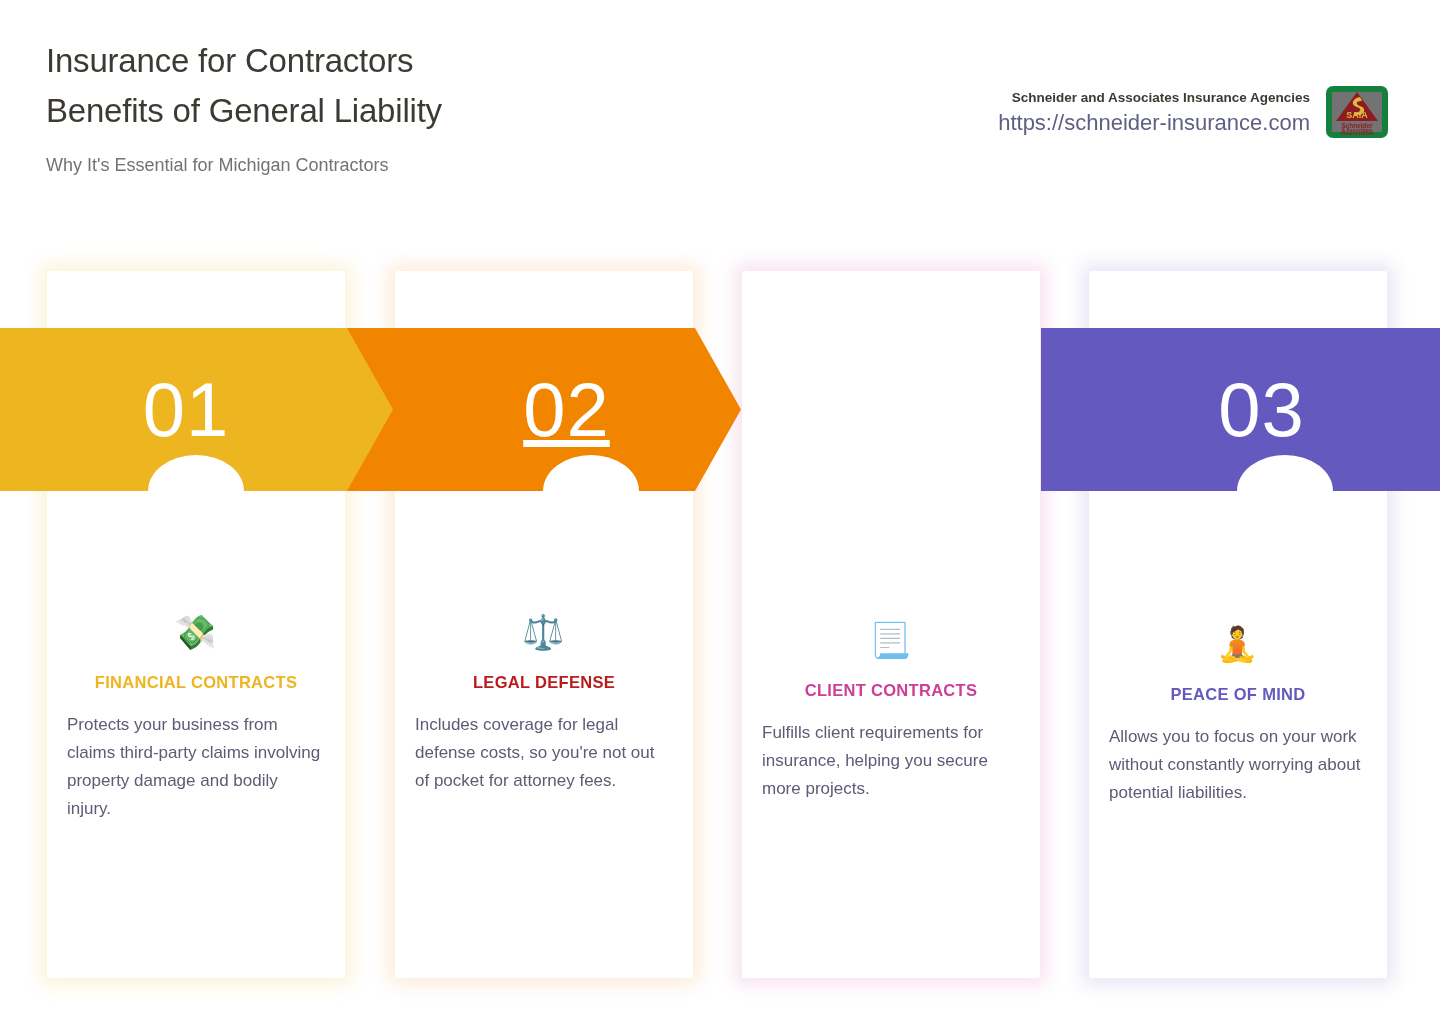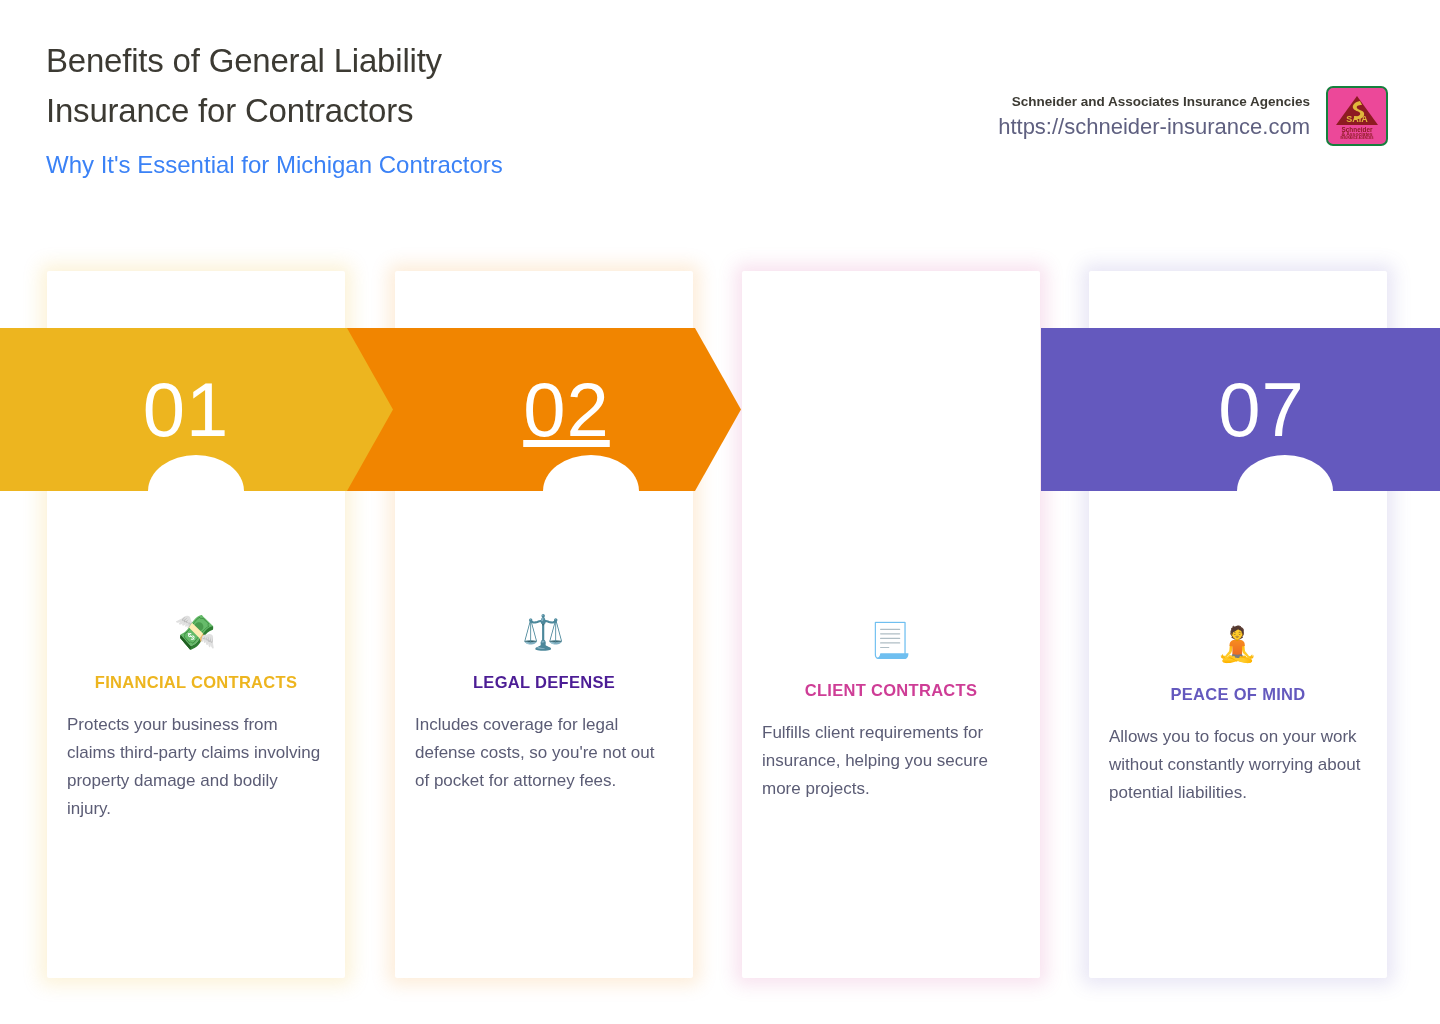--- a/index.html
+++ b/index.html
@@ -18,23 +18,23 @@
   .title-line {
     font-size:33px;
     font-weight:400;
     color:#3c3a33;
     letter-spacing:-0.2px;
     line-height:50px;
     white-space:nowrap;
   }
   .subtitle {
     margin-top:16px;
-    font-size:24px;
-    font-weight:400;
-    color:#3b82f6;
+    font-size:18px;
+    font-weight:400;
+    color:#737373;
     line-height:26px;
     white-space:nowrap;
   }
 
   .brand {
     position:absolute;
     right:52px; top:86px;
     display:flex;
     align-items:center;
     gap:16px;
@@ -49,24 +49,24 @@
   }
   .brand-url {
     font-size:22px;
     font-weight:400;
     color:#5f6080;
     line-height:26px;
     white-space:nowrap;
     margin-top:2px;
   }
   .brand-logo {
-    width:62px; height:60px;
-    border:2px solid #15803d;
+    width:62px; height:52px;
+    border:6px solid #15803d;
     border-radius:7px;
-    background:#ec4899;
+    background:#737373;
     display:flex; align-items:center; justify-content:center;
     flex:none;
   }
 
   
   .cards { position:absolute; left:0; top:0; width:1440px; height:1024px; }
 
   .card {
     position:absolute;
     top:271px;
@@ -166,22 +166,22 @@
 
   
   .logo-tri { width:48px; height:48px; position:relative; }
 </style>
 </head>
 <body>
 
 <div class="header">
 
   <div class="title-block">
+    <div class="title-line">Insurance for Contractors</div>
     <div class="title-line">Benefits of General Liability</div>
-    <div class="title-line">Insurance for Contractors</div>
     <div class="subtitle">Why It's Essential for Michigan Contractors</div>
   </div>
 
   <div class="brand">
     <div class="brand-text">
       <div class="brand-name">Schneider and Associates Insurance Agencies</div>
       <div class="brand-url">https://schneider-insurance.com</div>
     </div>
     <div class="brand-logo">
       <svg class="logo-tri" viewBox="0 0 48 48">
@@ -202,21 +202,21 @@
     <div class="card-inner">
       <div class="card-icon">💸</div>
       <div class="card-title" style="color:#EDB51F">FINANCIAL CONTRACTS</div>
       <div class="card-body">Protects your business from claims third-party claims involving property damage and bodily injury.</div>
     </div>
   </div>
 
   <div class="card c2">
     <div class="card-inner">
       <div class="card-icon">⚖️</div>
-      <div class="card-title" style="color:#4c1d95">LEGAL DEFENSE</div>
+      <div class="card-title" style="color:#b91c1c">LEGAL DEFENSE</div>
       <div class="card-body">Includes coverage for legal defense costs, so you're not out of pocket for attorney fees.</div>
     </div>
   </div>
 
   <div class="card c3">
     <div class="card-inner">
       <div class="card-icon">📃</div>
       <div class="card-title" style="color:#CE3D96">CLIENT CONTRACTS</div>
       <div class="card-body">Fulfills client requirements for insurance, helping you secure more projects.</div>
     </div>
@@ -229,21 +229,21 @@
       <div class="card-body">Allows you to focus on your work without constantly worrying about potential liabilities.</div>
     </div>
   </div>
 </div>
 
 <div class="bands">
 
   <div class="band b4">
     <div class="band-shape" style="background:#6459BE;"></div>
     <div class="notch k4"></div>
-    <div class="num n4">07</div>
+    <div class="num n4">03</div>
   </div>
 
 
   <div class="band b2">
     <div class="band-shape" style="background:#F18500; clip-path:polygon(0 0, 348px 0, 394px 81.5px, 348px 163px, 0 163px);"></div>
     <div class="notch k2"></div>
     <div class="num n2">02</div>
   </div>
 
   <div class="band b1">

